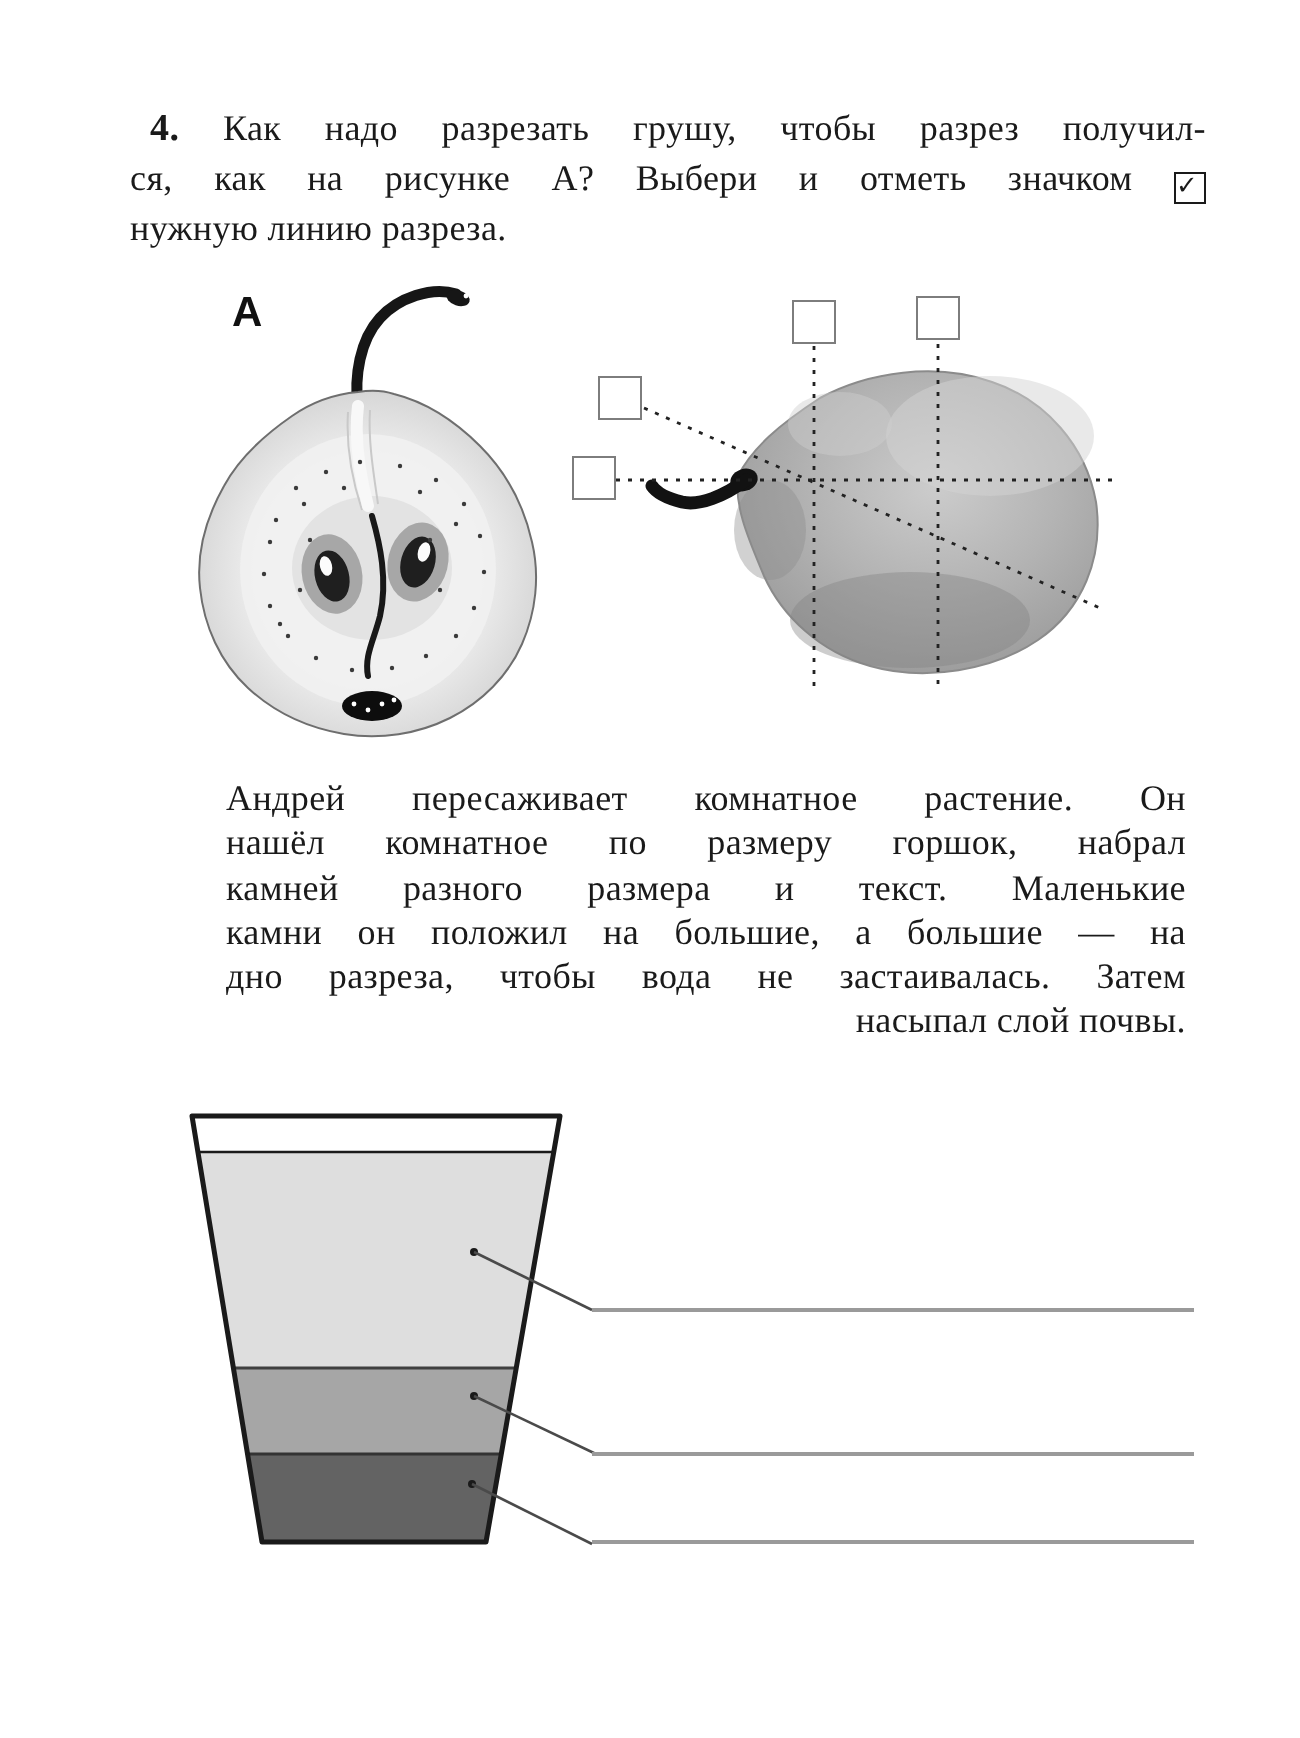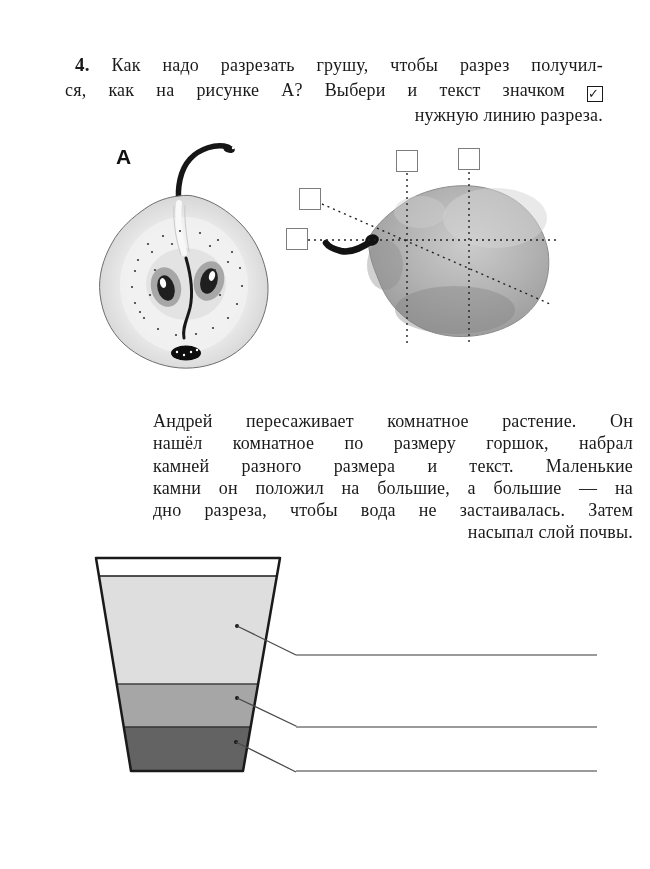--- a/index.html
+++ b/index.html
@@ -2,27 +2,27 @@
 <html><head>
 <meta charset="utf-8">
 <style>
   html,body{margin:0;padding:0;background:#fff;}
   #page{position:relative;width:650px;height:795px;background:#ffffff;overflow:hidden;
         font-family:"Liberation Serif",serif;color:#1a1a1a;}
 
   
   .task-block{position:absolute;left:65px;width:538px;}
   #task4{top:52px;}
-  .tline{font-size:18px;line-height:25px;letter-spacing:.2px;white-space:normal;text-align:right;}
+  .tline{font-size:18px;line-height:25px;letter-spacing:.2px;white-space:normal;}
   .j{text-align:justify;text-align-last:justify;}
   .tnum{font-weight:bold;font-size:19px;}
   .l1-indent{padding-left:10px;}
 
   #task5-head{position:absolute;left:65px;top:382px;width:538px;font-size:18px;line-height:24px;}
-  #task5-para{position:absolute;left:113px;top:410px;width:480px;margin-left:40px;}
+  #task5-para{position:absolute;left:113px;top:388px;width:480px;}
   .pline{font-size:18px;line-height:22.3px;letter-spacing:.2px;text-align:right;}
 
   
   .cbox{display:inline-block;width:14px;height:14px;border:1.8px solid #1a1a1a;
         vertical-align:-2px;text-align:center;line-height:13px;font-size:13px;
         font-family:"DejaVu Sans",sans-serif;font-weight:bold;}
 
   
   #figure1{position:absolute;left:0;top:140px;width:650px;height:233px;}
   #figure1 svg{position:absolute;left:60px;top:0;}
@@ -51,21 +51,21 @@
 <body>
 
 <div id="page">
 
   <section class="task-block" id="task4">
     <div class="tline j l1-indent">
       <span class="tnum">4.</span>
       <span>Как надо разрезать грушу, чтобы разрез получил-</span>
     </div>
     <div class="tline j">
-      <span>ся, как на рисунке А? Выбери и текст значком</span>
+      <span>ся, как на рисунке А? Выбери и отметь значком</span>
       <span class="cbox"><span>✓</span></span>
     </div>
     <div class="tline">
       <span>нужную линию разреза.</span>
     </div>
   </section>
 
   <div id="figure1">
     <svg viewBox="60 140 560 233" width="560" height="233">
       <defs>

